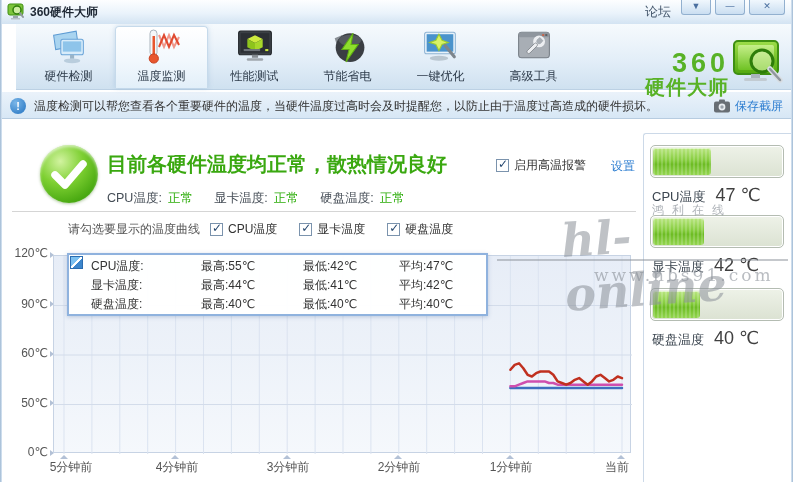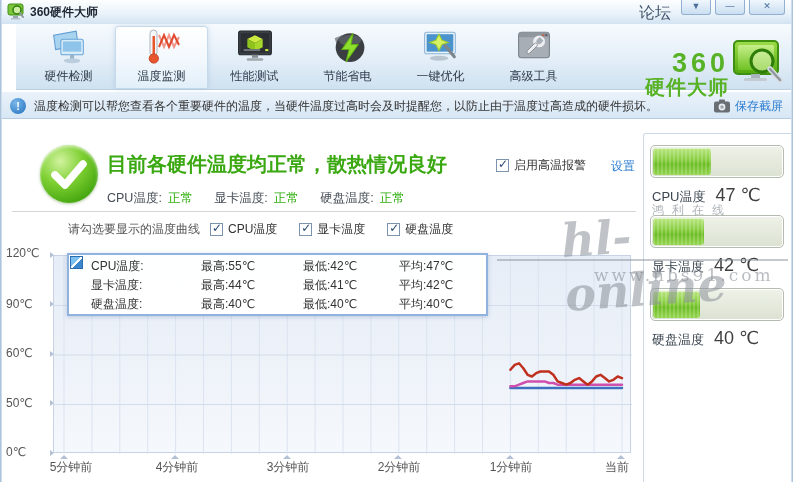--- a/index.html
+++ b/index.html
@@ -8,21 +8,21 @@
     font-family:"Liberation Sans","DejaVu Sans",sans-serif;color:#333;}
   .frame-left,.frame-right{position:absolute;top:0;bottom:0;width:2px;
     background:linear-gradient(90deg,#9db7d2,#dce9f5);z-index:40;}
   .frame-left{left:0;} .frame-right{right:0;background:linear-gradient(270deg,#9db7d2,#dce9f5);}
 
   
   .titlebar{position:absolute;left:0;top:0;right:0;height:24px;
     background:linear-gradient(#fdfeff,#eaf3fb 55%,#d3e3f2);z-index:30;}
   .title-icon{position:absolute;left:7px;top:3px;width:18px;height:17px;}
   .title-text{position:absolute;left:30px;top:4px;font-size:12px;font-weight:bold;color:#1d2733;}
-  .forum-link{position:absolute;right:122px;top:3px;font-size:16px;color:#44566b;cursor:pointer;}
+  .forum-link{position:absolute;right:122px;top:3px;font-size:13px;color:#44566b;cursor:pointer;}
   .winbtn{position:absolute;top:0;height:15px;border:1px solid #92b0cf;border-top:none;
     border-radius:0 0 3px 3px;background:linear-gradient(#f0f7fd,#cadef1);
     color:#4a6f9f;font-size:9px;line-height:13px;text-align:center;cursor:pointer;}
   .winbtn.b1{right:82px;width:30px;} .winbtn.b2{right:48px;width:30px;} .winbtn.b3{right:8px;width:36px;}
 
   
   .toolbar{position:absolute;left:16px;top:24px;right:0;height:66px;
     background:linear-gradient(#f6fafd,#e3eef8 55%,#cfe1f0);border-bottom:1px solid #bcd1e4;z-index:20;}
   .tabs{position:absolute;left:6px;top:2px;display:flex;}
   .tab{width:93px;height:62px;display:flex;flex-direction:column;align-items:center;
@@ -68,21 +68,21 @@
   .selector{position:absolute;left:68px;top:221px;display:flex;align-items:center;font-size:12px;}
   .selector .prompt{color:#555;margin-right:10px;}
   .selector .opt{display:flex;align-items:center;margin-right:22px;}
   .selector .olbl{margin-left:5px;color:#333;}
   .cb{width:13px;height:13px;background:#fff;border:1px solid #7b93ad;position:relative;
     display:inline-block;cursor:pointer;}
   .cb.checked::after{content:"✓";position:absolute;left:1px;top:-3px;font-size:12px;
     font-weight:bold;color:#24466e;}
 
   
-  .ylabel{position:absolute;left:6px;width:42px;text-align:left;font-size:12px;color:#555;}
+  .ylabel{position:absolute;left:6px;width:42px;text-align:right;font-size:12px;color:#555;}
   .ytick{position:absolute;left:50px;width:0;height:0;border-top:3px solid transparent;
     border-bottom:3px solid transparent;border-left:4px solid #b3c1d6;}
   .plot{position:absolute;left:53px;top:255px;width:578px;height:198px;
     background:linear-gradient(#e7edf7,#edf2f9 50%,#f5f8fc);border:1px solid #c7d3e4;}
   .xtick{position:absolute;top:455px;width:0;height:0;border-left:4px solid transparent;
     border-right:4px solid transparent;border-bottom:4px solid #b3c1d6;}
   .xlabel{position:absolute;top:459px;transform:translateX(-50%);font-size:12px;color:#555;white-space:nowrap;}
 
   
   .legend{position:absolute;left:67px;top:253px;width:421px;height:63px;

